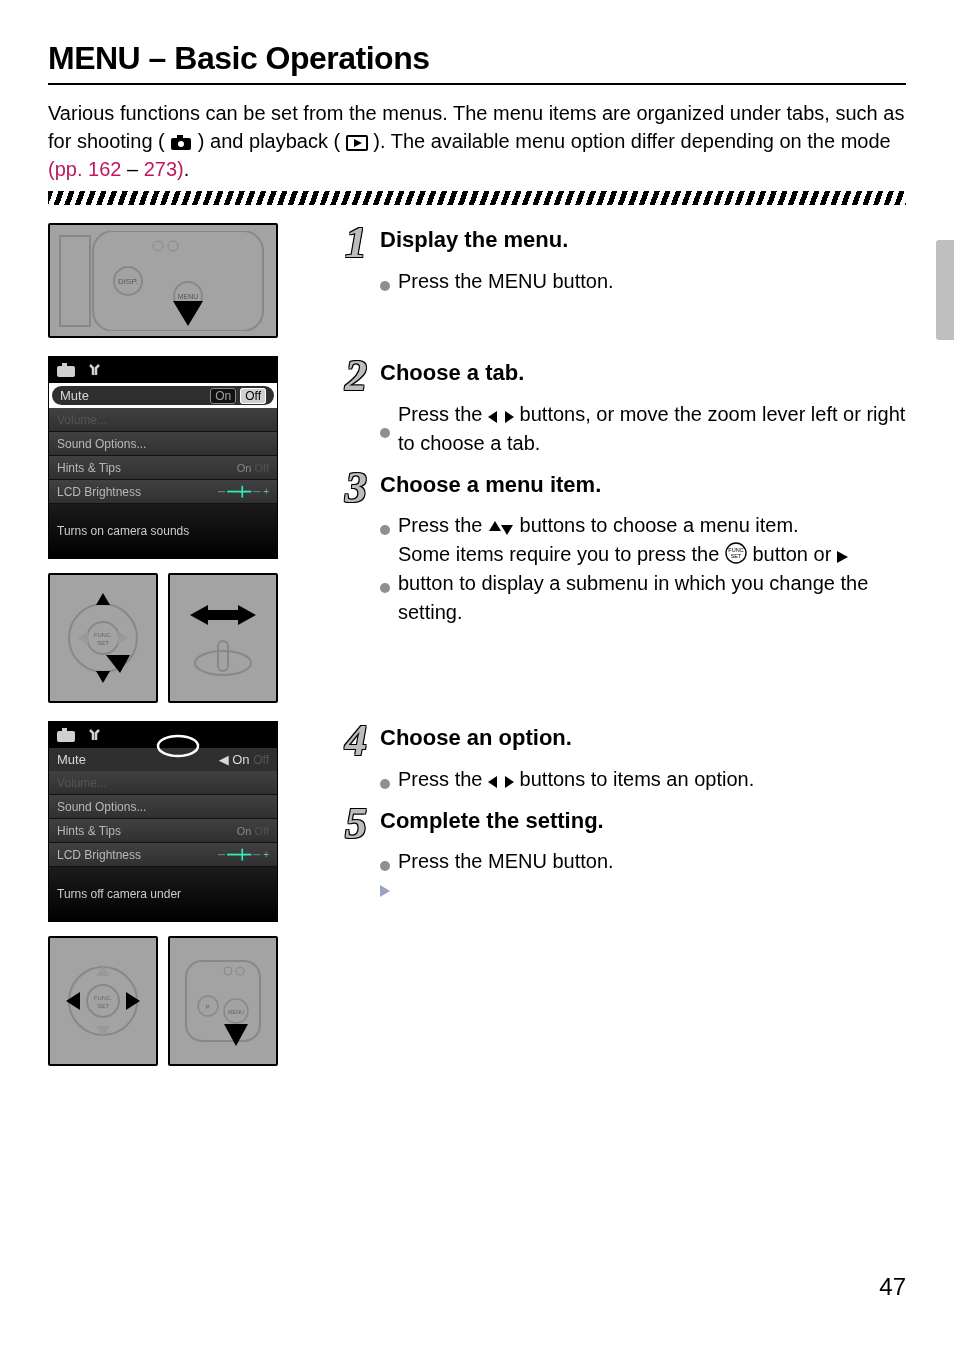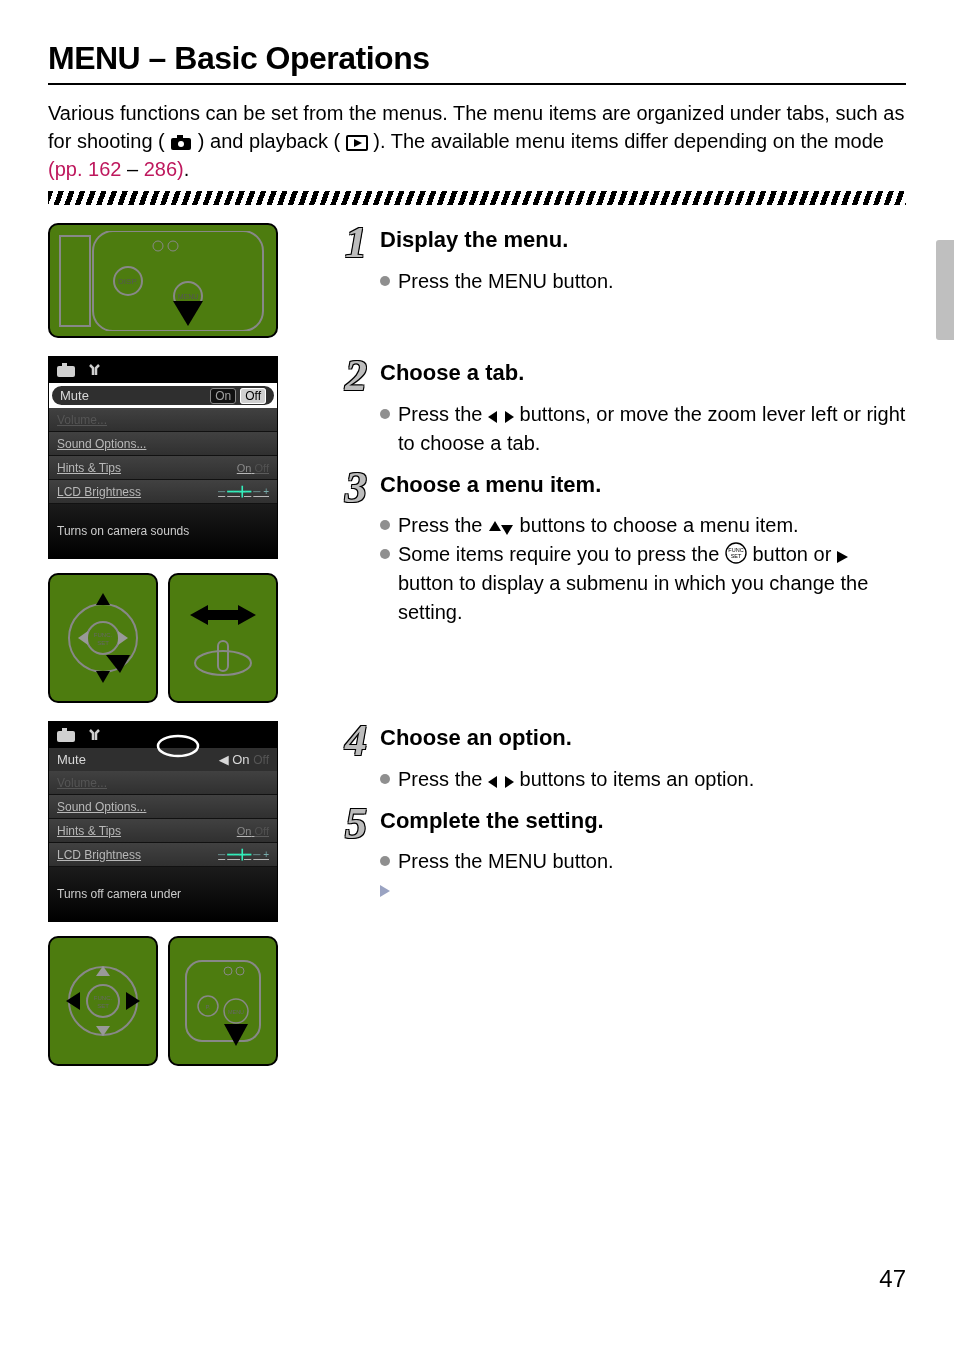--- a/index.html
+++ b/index.html
@@ -69,22 +69,22 @@
     display: flex;
     flex-direction: column;
     gap: 14px;
   }
   .right-col {
     flex: 1;
     padding-left: 24px;
   }
   .diagram-box {
     border: 2px solid #000;
-    border-radius: 10px;
-    background: #4d7c0f;
+    border-radius: 2px;
+    background: #a3a3a3;
     width: 230px;
     height: 115px;
     display: flex;
     align-items: center;
     justify-content: center;
     position: relative;
   }
   .diagram-box.small { width: 110px; height: 130px; }
   .two-small { display: flex; gap: 10px; }
   .lcd-screenshot {
@@ -128,21 +128,20 @@
   .lcd-item {
     background: linear-gradient(#414141,#303030);
     height: 24px;
     padding: 0 8px;
     display: flex;
     align-items: center;
     justify-content: space-between;
     border-bottom: 1px solid #111;
     font-size: 12px;
     color: #b8b8b8;
-    text-decoration: underline;
   }
   .lcd-item.dim { color: #555; }
   .lcd-item .onoff { color:#888; font-size:11px; }
   .lcd-footer {
     background: linear-gradient(#1b1b1b,#000);
     color:#ccc;
     font-size:12px;
     padding: 20px 8px;
   }
   .brightness-bar {
@@ -171,21 +170,21 @@
     flex: 0 0 48px;
   }
   .step-title {
     font-size: 22px;
     font-weight: bold;
     margin: 4px 0 4px 0;
     text-align: right;
   }
   .bullet-line {
     display: flex;
-    align-items: flex-start;
+    align-items: center;
     gap: 8px;
     font-size: 20px;
     line-height: 1.45;
     margin-left: 48px;
   }
   .bullet-dot {
     width: 10px;
     height: 10px;
     border-radius: 50%;
     background: #8f8f8f;
@@ -201,21 +200,21 @@
     flex: 0 0 10px;
   }
   .menu-word {
     font-family: Arial, sans-serif;
     font-weight: normal;
     letter-spacing: 0px;
     font-size: 20px;
   }
   .pagenum {
     position: absolute;
-    bottom: 52px;
+    bottom: 44px;
     right: 48px;
     font-size: 24px;
   }
 </style>
 </head>
 <body>
 <div class="page">
 
 <svg class="corner-graphic" viewBox="0 0 170 100">
   <g stroke="#bdbdbd" stroke-width="8" fill="none">
@@ -234,22 +233,22 @@
   <svg class="icon-inline" width="22" height="16">
         <rect x="1" y="3" width="20" height="12" rx="2" fill="#000"></rect>
         <rect x="7" y="0" width="6" height="4" fill="#000"></rect>
         <circle cx="11" cy="9" r="3" fill="#fff"></circle>
       </svg>
   <span>) and playback (</span>
   <svg class="icon-inline" width="22" height="16">
         <rect x="1" y="1" width="20" height="14" rx="1" fill="none" stroke="#000" stroke-width="2"></rect>
         <polygon points="8,4 8,12 16,8" fill="#000"></polygon>
       </svg>
-  <span>). The available menu items differ depending on the mode </span>
-  <span class="link">(pp. 162</span><span> – </span><span class="link">286)</span><span>.</span>
+  <span>). The available menu option differ depending on the mode </span>
+  <span class="link">(pp. 162</span><span> – </span><span class="link">273)</span><span>.</span>
 </p>
 
 <div class="hash-divider"></div>
 
 <div class="content-row">
   <div class="left-col">
     <div class="diagram-box">
       <svg width="210" height="100" viewBox="0 0 210 100">
         <rect x="2" y="5" width="30" height="90" fill="none" stroke="#888" stroke-width="2"></rect>
         <rect x="35" y="0" width="170" height="100" rx="20" fill="none" stroke="#888" stroke-width="2"></rect>

